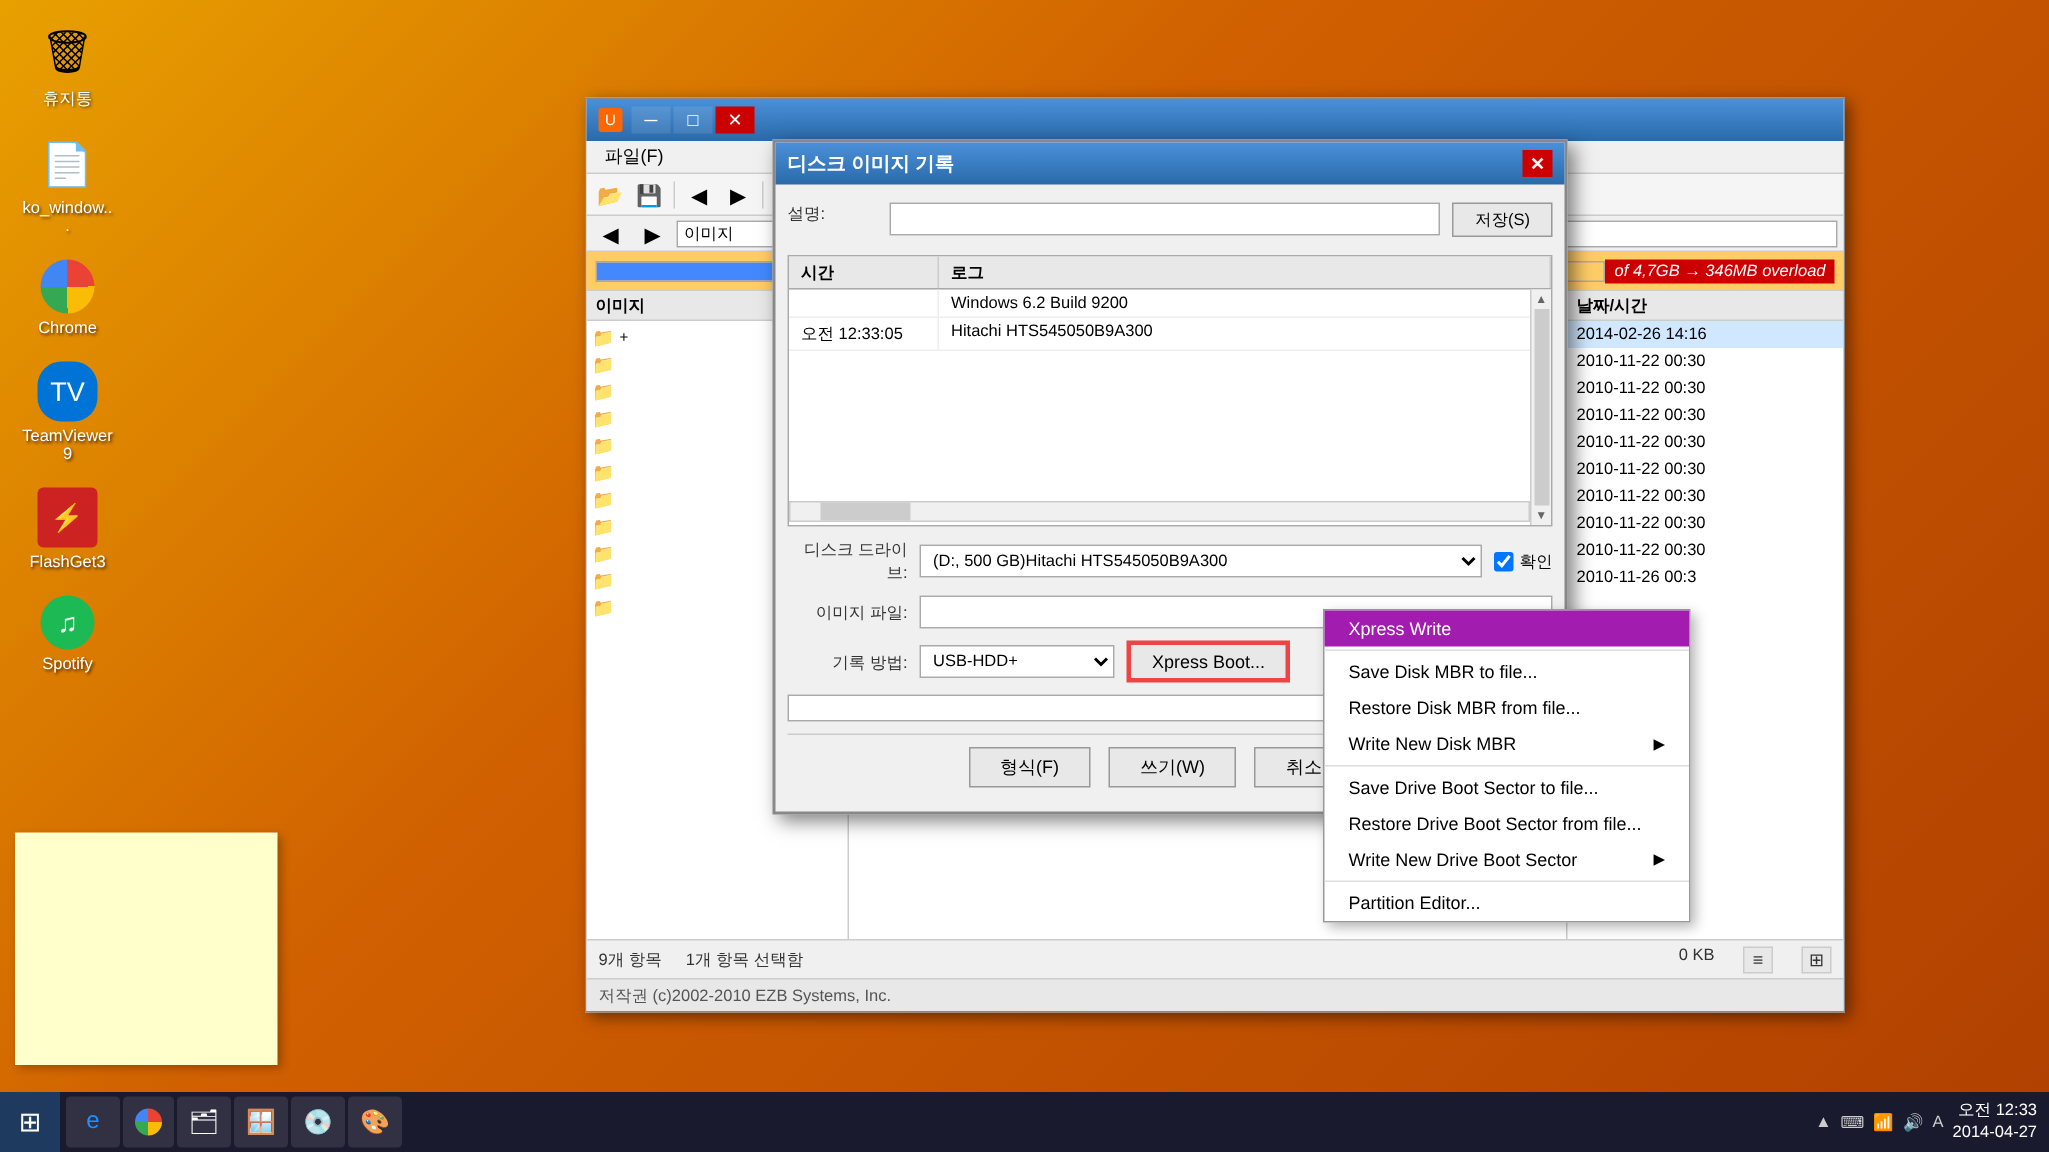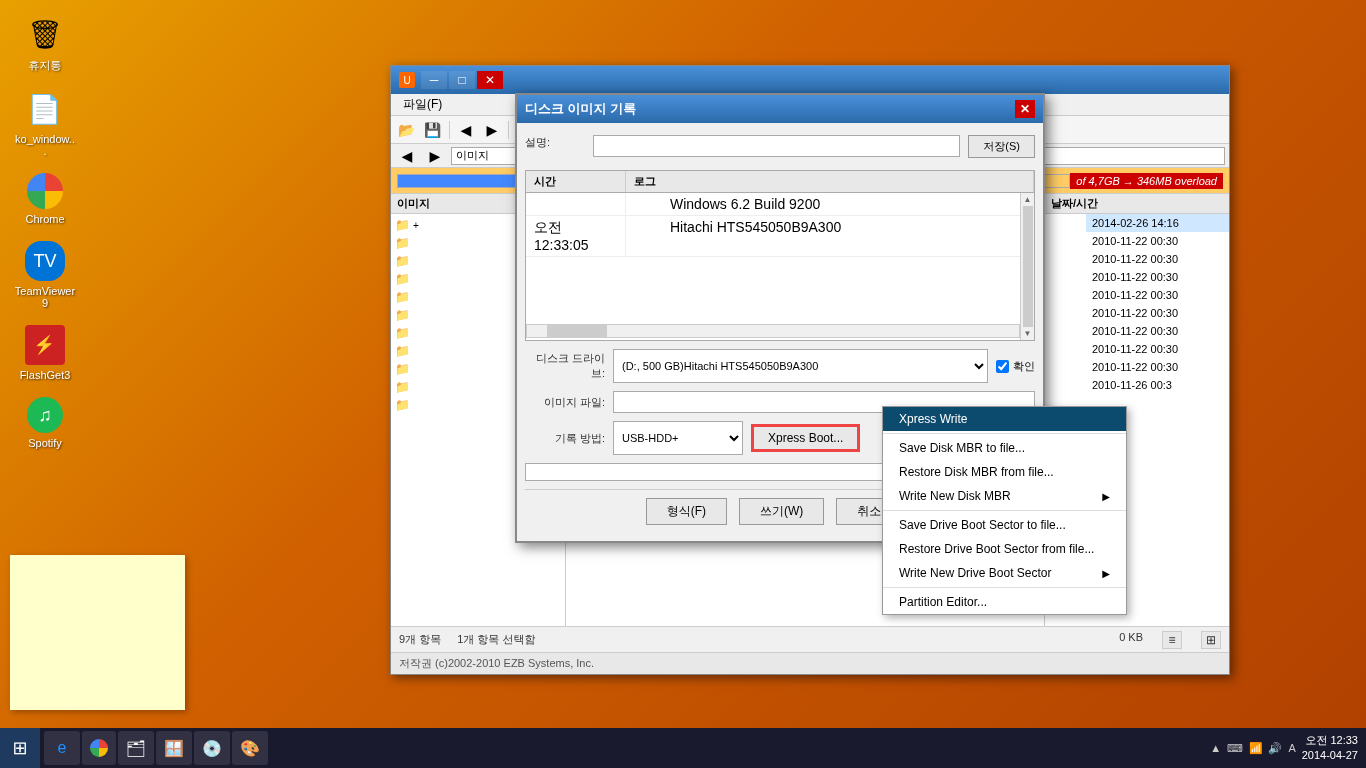--- a/index.html
+++ b/index.html
@@ -331,21 +331,20 @@
       background: #e8e8e8;
       border-bottom: 1px solid #ccc;
       display: flex;
       align-items: center;
       padding: 0 6px;
       font-size: 11px;
       font-weight: bold;
     }
     .date-list {
       padding: 0;
-      margin-left: 41px;
     }
     .date-item {
       height: 18px;
       display: flex;
       align-items: center;
       padding: 0 6px;
       font-size: 11px;
       cursor: pointer;
     }
     .date-item.highlighted { background: #d0e8ff; }
@@ -448,22 +447,21 @@
       padding: 3px 8px;
       font-size: 11px;
       font-weight: bold;
       border-right: 1px solid #ccc;
     }
     .log-col.time { width: 100px; }
     .log-col.log { flex: 1; }
     .log-row {
       display: flex;
       border-bottom: 1px solid #eee;
-      font-size: 14px;
-      gap: 36px;
+      font-size: 11px;
     }
     .log-cell {
       padding: 3px 8px;
       border-right: 1px solid #eee;
     }
     .log-cell.time { width: 100px; }
     .log-cell.log { flex: 1; }
     .save-btn {
       padding: 3px 14px;
       background: #e8e8e8;
@@ -484,21 +482,21 @@
     }
     .form-input {
       flex: 1;
       height: 22px;
       border: 1px solid #aaa;
       padding: 0 4px;
       font-size: 11px;
       background: white;
     }
     .form-select {
-      height: 34px;
+      height: 22px;
       border: 1px solid #aaa;
       padding: 0 4px;
       font-size: 11px;
       background: white;
       flex: 1;
     }
     .progress-row {
       height: 18px;
       background: white;
       border: 1px solid #aaa;
@@ -538,21 +536,21 @@
       z-index: 30;
       font-size: 12px;
     }
     .ctx-item {
       padding: 5px 16px;
       cursor: pointer;
       display: flex;
       align-items: center;
       justify-content: space-between;
     }
-    .ctx-item.highlighted { background: #0c4a6e; color: white; }
+    .ctx-item.highlighted { background: #a21caf; color: white; }
     .ctx-sep {
       height: 1px;
       background: #ddd;
       margin: 2px 0;
     }
     .ctx-arrow { font-size: 10px; }
     .desc-row {
       display: flex;
       align-items: flex-start;
       gap: 8px;

